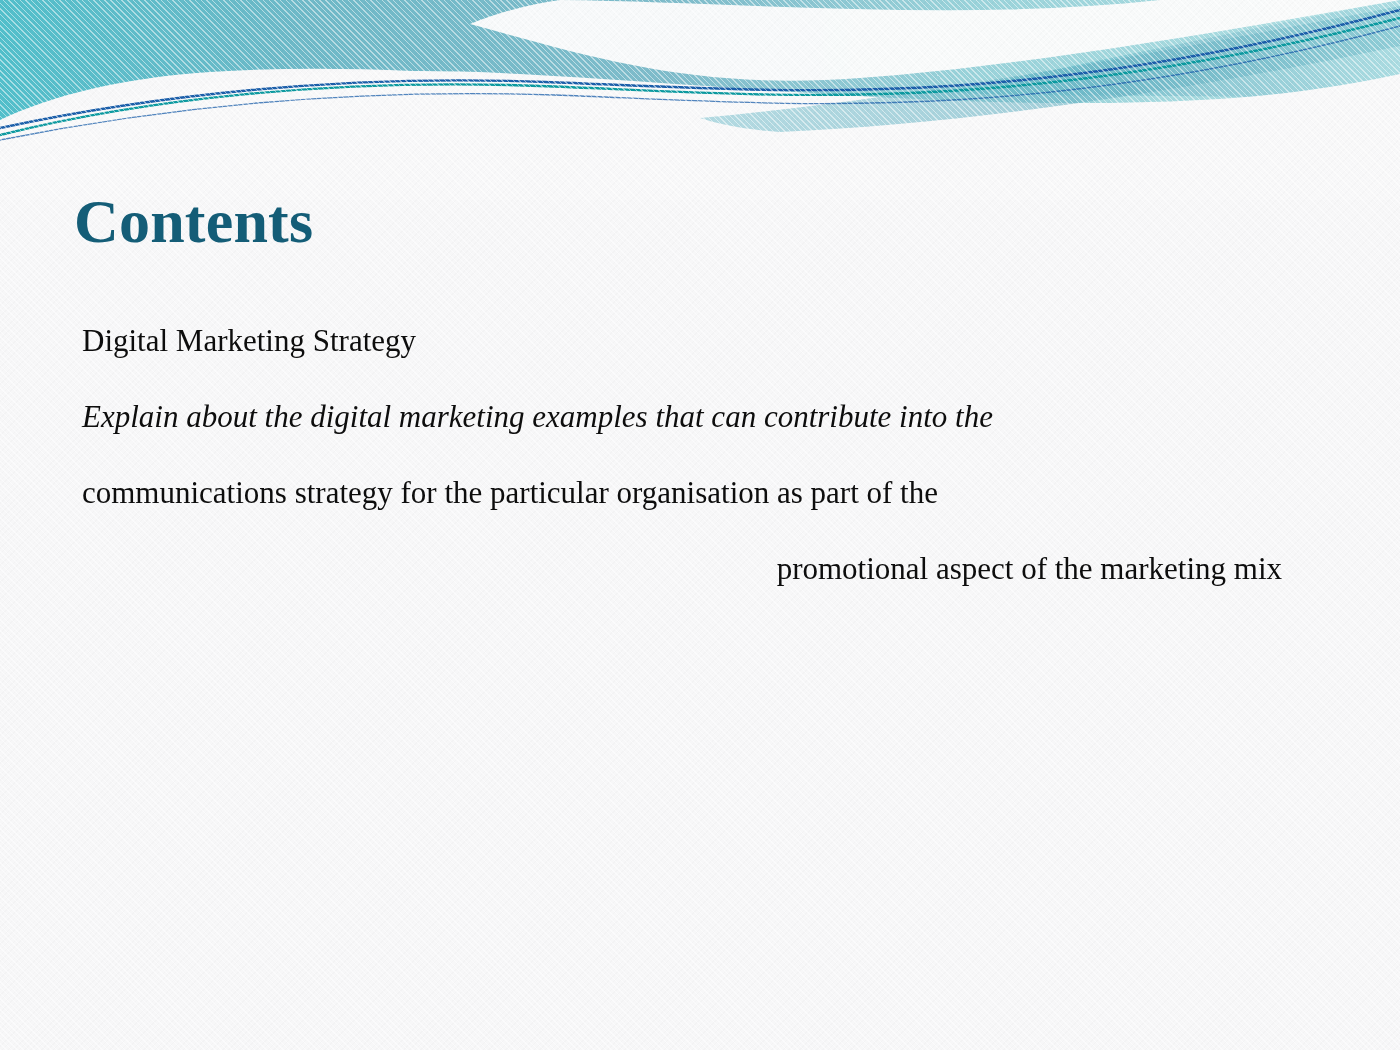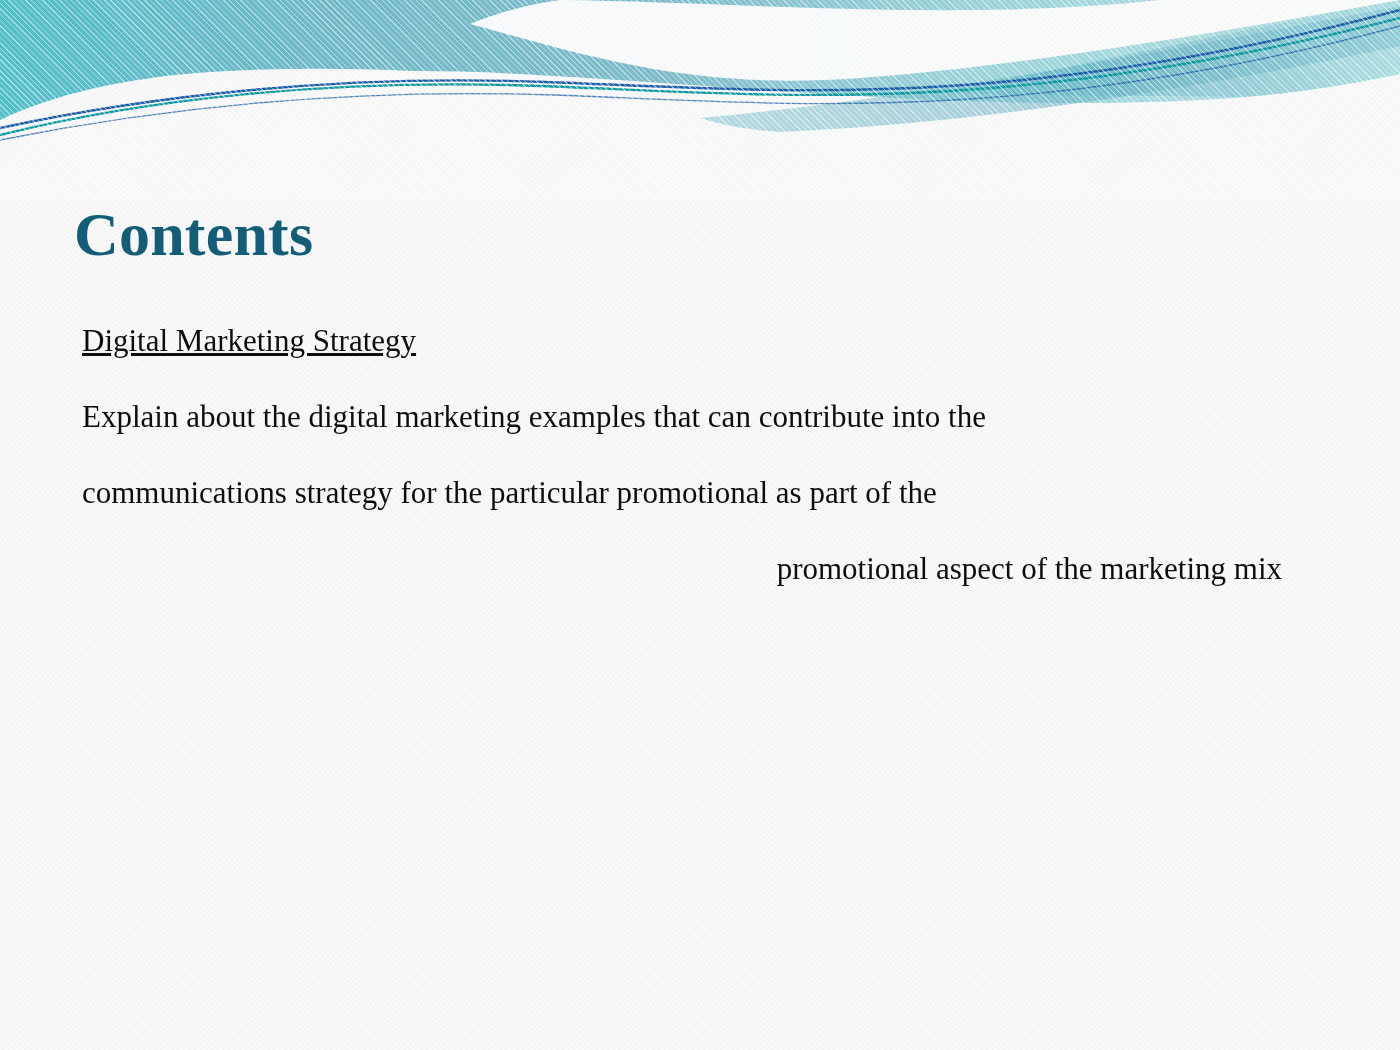--- a/index.html
+++ b/index.html
@@ -52,21 +52,21 @@
     left: 0;
     top: 0;
     width: 1400px;
     height: 1050px;
     z-index: 10;
   }
 
   .slide-title {
     position: absolute;
     left: 74px;
-    top: 200px;
+    top: 187px;
     font-size: 62px;
     font-weight: bold;
     color: #145d77;
     letter-spacing: 0.2px;
     line-height: 1.12;
     white-space: nowrap;
   }
 
   .body-block {
     position: absolute;
@@ -75,22 +75,22 @@
     width: 1200px;
   }
 
   .body-line {
     font-size: 31px;
     color: #0d0d0d;
     line-height: 1.0;
     white-space: nowrap;
   }
 
-  .line-gap-1 { margin-bottom: 45px; text-decoration: underline; }
-  .line-gap-2 { margin-bottom: 45px; }
+  .line-gap-1 { margin-bottom: 45px; }
+  .line-gap-2 { margin-bottom: 45px; font-style: italic; }
   .line-gap-3 { margin-bottom: 45px; }
   .line-gap-4 { margin-bottom: 0; text-align: right; }
 </style>
 </head>
 <body>
 
 <div class="slide">
 
   <svg class="wave-header" viewBox="0 0 1400 200" preserveAspectRatio="none" xmlns="http://www.w3.org/2000/svg">
     <defs>
@@ -146,18 +146,18 @@
 
   <div class="texture"></div>
 
   <div class="content">
 
     <div class="slide-title">Contents</div>
 
     <div class="body-block">
       <div class="body-line line-gap-1">Digital Marketing Strategy</div>
       <div class="body-line line-gap-2">Explain about the digital marketing examples that can contribute into the</div>
-      <div class="body-line line-gap-3">communications strategy for the particular promotional as part of the</div>
+      <div class="body-line line-gap-3">communications strategy for the particular organisation as part of the</div>
       <div class="body-line line-gap-4">promotional aspect of the marketing mix</div>
     </div>
 
   </div>
 </div>
 
 </body></html>

